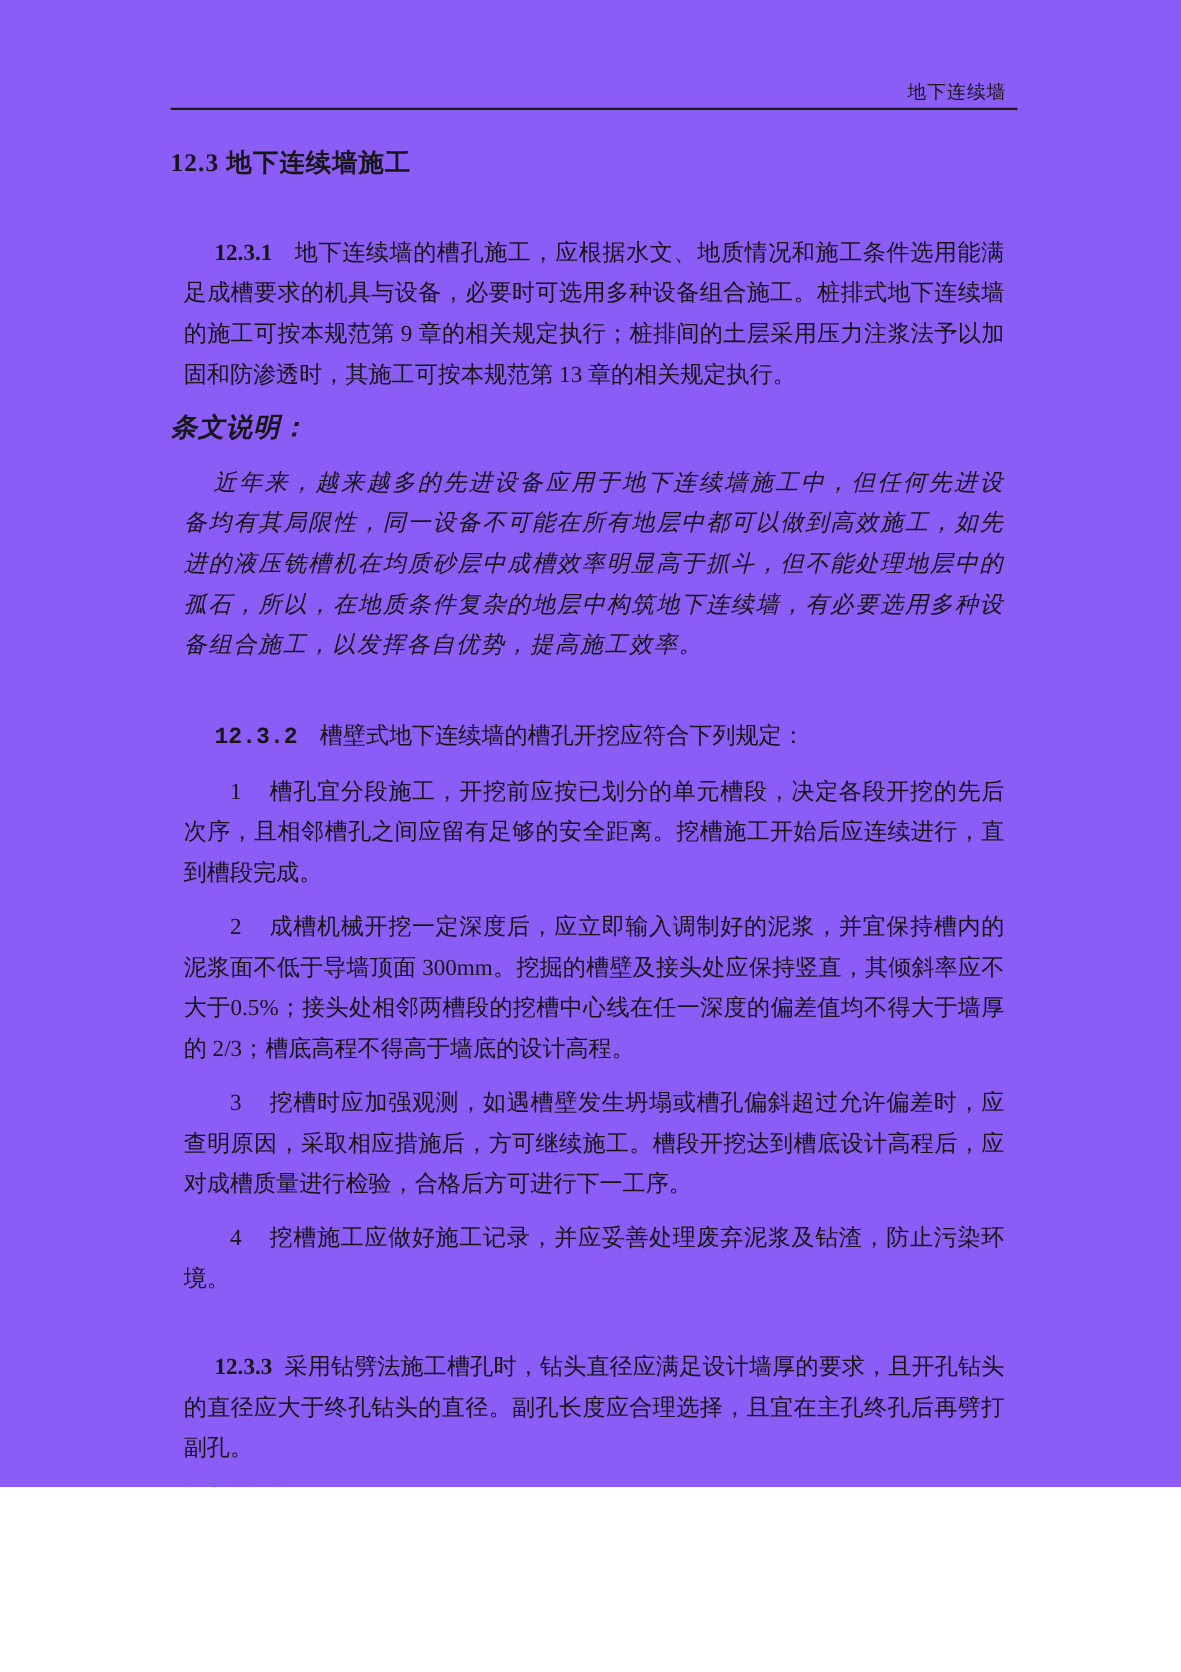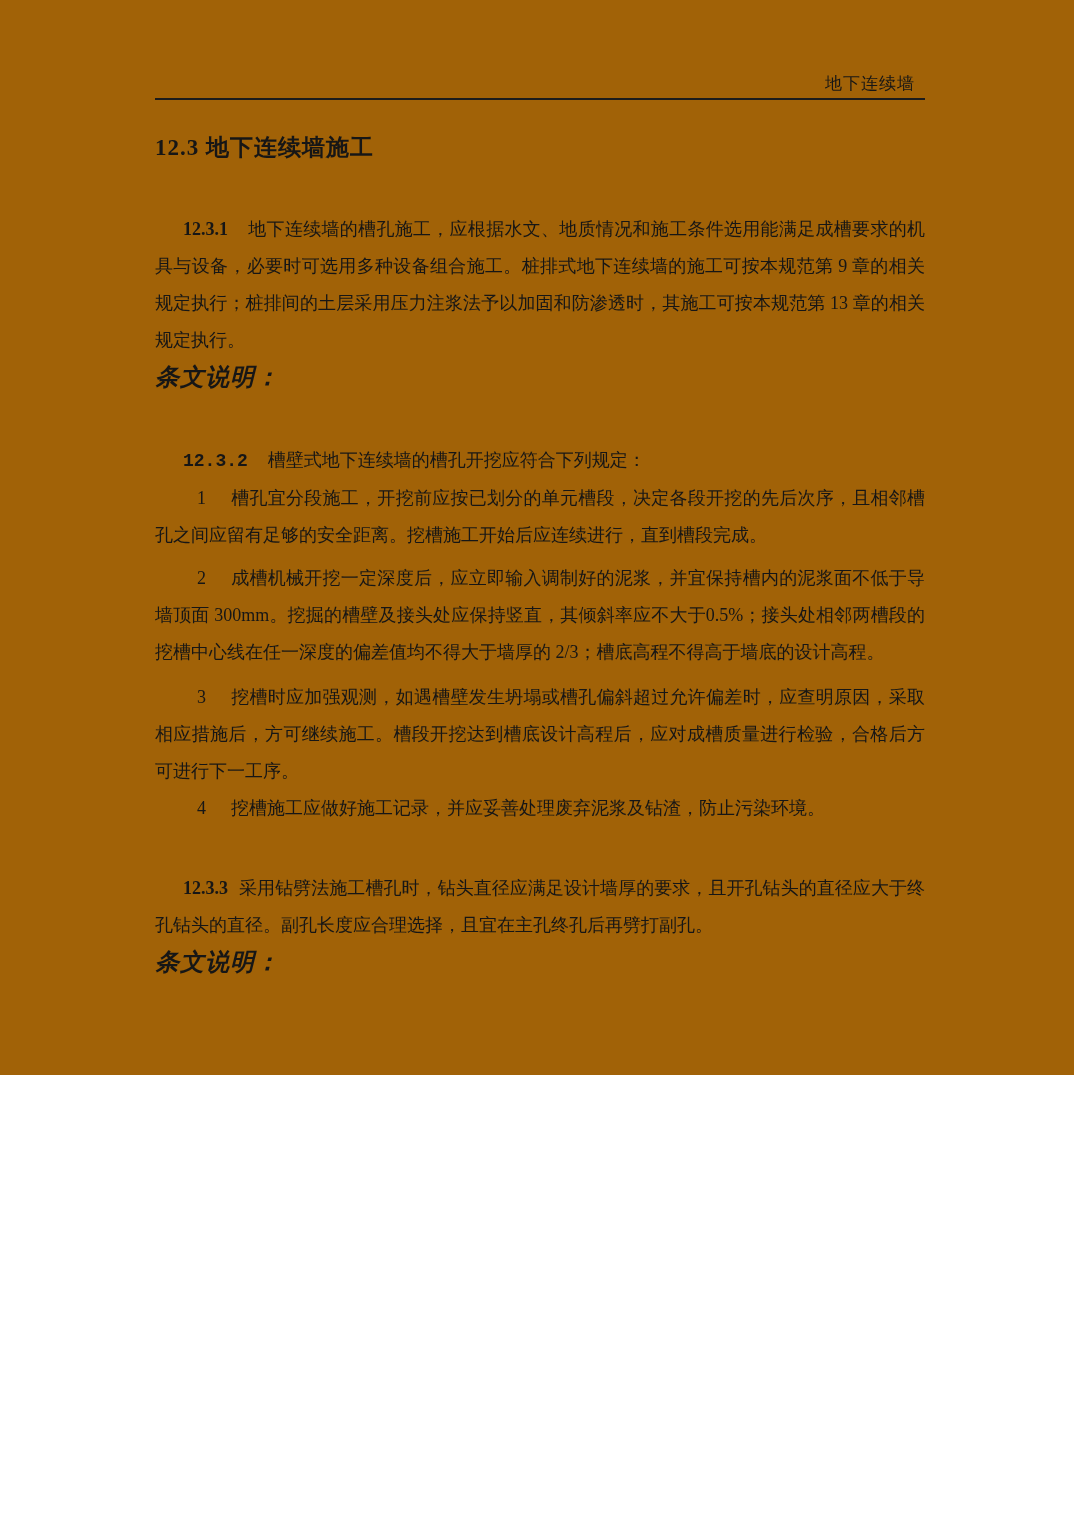--- a/index.html
+++ b/index.html
@@ -3,22 +3,22 @@
 <meta charset="utf-8">
 <style>
   html, body {
     margin: 0;
     padding: 0;
     background: #ffffff;
   }
   .page {
     position: relative;
     width: 1074px;
-    height: 1075px;
-    background: #a16207;
+    height: 1352px;
+    background: #8b5cf6;
     color: #161616;
     font-family: "Liberation Serif", "DejaVu Serif", serif;
     overflow: hidden;
   }
   .content {
     margin-left: 155px;
     width: 770px;
   }
   
   .running-header {
@@ -37,22 +37,22 @@
   .section-title {
     margin: 33px 0 0 0;
     font-size: 23px;
     font-weight: 700;
     line-height: 30px;
     letter-spacing: 1px;
     font-family: Liberation Serif, serif;
   }
   
   .para {
-    margin: 0;
-    font-size: 18px;
+    margin: 12px;
+    font-size: 21px;
     line-height: 37px;
     text-align: justify;
   }
   .clause { text-indent: 28px; }
   .clause .num {
     font-weight: 700;
     margin-right: 20px;
   }
   .clause .num-tight { margin-right: 11px; }
   .item { text-indent: 42px; }
@@ -103,20 +103,21 @@
     </div>
 
     <h1 class="section-title">12.3 地下连续墙施工</h1>
 
     <p class="para clause mt-clause1">
       <span class="num">12.3.1</span><span>地下连续墙的槽孔施工，应根据水文、地质情况和施工条件选用能满足成槽要求的机具与设备，必要时可选用多种设备组合施工。桩排式地下连续墙的施工可按本规范第 9 章的相关规定执行；桩排间的土层采用压力注浆法予以加固和防渗透时，其施工可按本规范第 13 章的相关规定执行。</span>
     </p>
 
     <p class="commentary-label mt-label1">条文说明：</p>
 
+    <p class="para commentary">近年来，越来越多的先进设备应用于地下连续墙施工中，但任何先进设备均有其局限性，同一设备不可能在所有地层中都可以做到高效施工，如先进的液压铣槽机在均质砂层中成槽效率明显高于抓斗，但不能处理地层中的孤石，所以，在地质条件复杂的地层中构筑地下连续墙，有必要选用多种设备组合施工，以发挥各自优势，提高施工效率。</p>
 
     <p class="para clause mt-clause2">
       <span class="num">12.3.2</span><span>槽壁式地下连续墙的槽孔开挖应符合下列规定：</span>
     </p>
 
     <p class="para item">
       <span class="inum">1</span><span>槽孔宜分段施工，开挖前应按已划分的单元槽段，决定各段开挖的先后次序，且相邻槽孔之间应留有足够的安全距离。挖槽施工开始后应连续进行，直到槽段完成。</span>
     </p>
 
     <p class="para item mt-item2">

